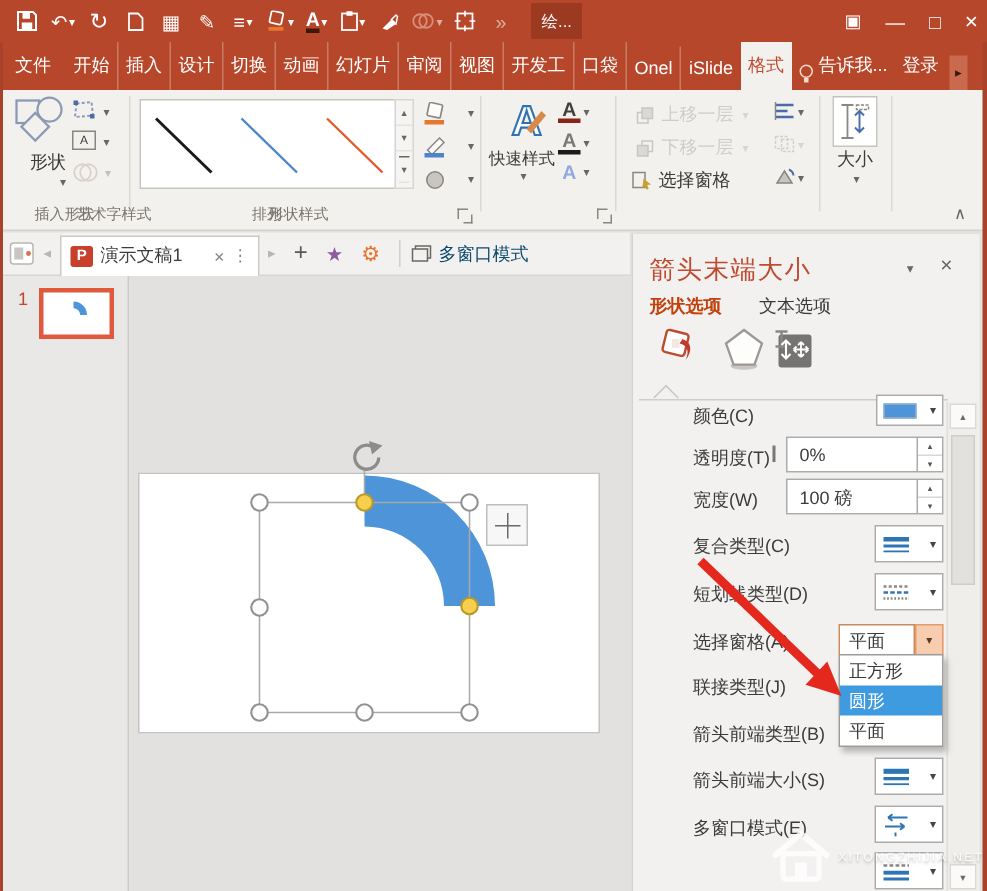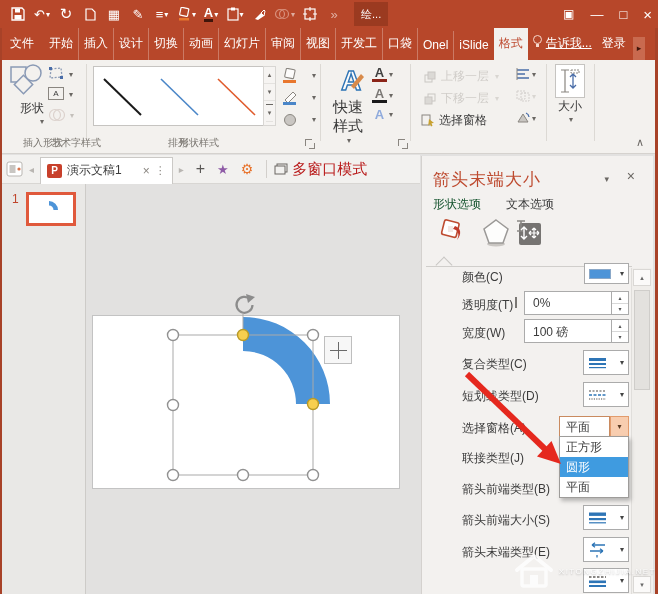--- a/index.html
+++ b/index.html
@@ -19,21 +19,21 @@
   .dim { opacity:.55; }
   .draw-box { background:#9B3A20; color:#fff; font-size:11px; padding:2px 7px; margin-left:8px; height:24px; display:flex; align-items:center; }
   .win-controls { position:absolute; right:6px; top:0; height:28px; display:flex; align-items:center; gap:16px; color:#fff; font-size:13px; }
 
   
   .tabrow { left:0; top:28px; width:658px; height:32px; background:#B7472A; display:flex; align-items:flex-end; color:#fff; }
   .rtab { font-size:12px; padding:7px 5px 8px 5px; white-space:nowrap; border-right:1px solid rgba(255,255,255,.28); }
   .rtab.first { border-right:none; padding:7px 10px 8px 10px; }
   .rtab.noborder { border-right:none; }
   .rtab.active { background:#F3F1EE; color:#BE4B30; border-right:none; }
-  .tellme { display:flex; align-items:flex-start; gap:4px;text-decoration:underline; }
+  .tellme { display:flex; align-items:flex-end; gap:4px; }
   .bulb { width:9px; height:9px; border:1.5px solid #F6D9CD; border-radius:50%; position:relative; }
   .bulb::after { content:""; position:absolute; left:2px; top:8px; width:3px; height:3px; background:#F6D9CD; }
   .tab-overflow { background:#C96A4F; color:#40150A; font-size:9px; padding:6px 4px 7px 4px; margin-left:2px; }
 
   
   .ribbon { left:0; top:60px; width:658px; height:94px; background:#F3F1EE; border-bottom:1px solid #D5D2CE; }
   .gsep { position:absolute; top:4px; bottom:12px; width:1px; background:#DCD9D4; }
   .glabel { position:absolute; bottom:3px; font-size:10px; color:#79756F; width:100%; text-align:center; }
   .rbtn-txt { font-size:12px; color:#3B3B3B; }
   .gray-txt { color:#B3AFAA; }
@@ -281,21 +281,21 @@
     </div>
     <div class="glabel" style="left:-130px">形状样式</div>
     <div class="abs launcher" style="left:305px"></div>
     <div class="gsep" style="left:320px"></div>
 
     <div class="abs" style="left:326px;top:4px;width:44px;text-align:center">
       <svg width="34" height="34" viewBox="0 0 34 34" style="margin:0 auto">
         <text x="10" y="26" font-size="28" font-weight="bold" fill="#FDFCFB" stroke="#2E74B5" stroke-width="1.4" font-family="Liberation Sans, sans-serif">A</text>
         <path d="M20 22 L30 10 L33 13 L23 25 z" fill="#D88A4A"></path>
       </svg>
-      <div class="rbtn-txt" style="font-size:15px">快速样式</div>
+      <div class="rbtn-txt" style="font-size:11px">快速样式</div>
       <div class="mini-dd">▾</div>
     </div>
     <div class="abs" style="left:372px;top:6px;display:flex;align-items:center">
       <span class="a-small" style="border-bottom:3px solid #8B2418">A</span>
         <span class="mini-dd">▾</span>
     </div>
     <div class="abs" style="left:372px;top:27px;display:flex;align-items:center">
       <span class="a-small" style="color:#7A7774;border-bottom:3px solid #1A1A1A">A</span>
         <span class="mini-dd">▾</span>
     </div>
@@ -388,21 +388,21 @@
     <span class="act" style="font-size:16px">+</span>
     <span style="color:#8E5BA6;font-size:13px;margin:0 6px">★</span>
     <span style="color:#E8732C;font-size:14px;margin:0 6px">⚙</span>
     <span style="width:1px;height:18px;background:#D2CFCB;margin:0 7px"></span>
     <span style="margin-right:4px">
       <svg width="14" height="12" viewBox="0 0 14 12">
           <rect x="3" y="1" width="10" height="8" fill="none" stroke="#6A6763"></rect>
           <rect x="1" y="3" width="10" height="8" fill="#F2F1EF" stroke="#6A6763"></rect>
         </svg>
     </span>
-    <span style="font-size:15px;color:#b91c1c">多窗口模式</span>
+    <span style="font-size:12px;color:#0c4a6e">多窗口模式</span>
   </div>
 
   <div class="abs thumbs">
     <span class="slide-num">1</span>
     <div class="thumb-box">
       <svg width="44" height="28" viewBox="0 0 44 28">
         <path d="M20 6 A9 9 0 0 1 29 15 L24.5 15 A4.5 4.5 0 0 0 20 10.5 Z" fill="#4D94D8"></path>
       </svg>
     </div>
   </div>
@@ -431,21 +431,21 @@
       <circle cx="243" cy="335" r="5.5" fill="#F7CF4F" stroke="#B99A28" stroke-width="1.4"></circle>
       <circle cx="313" cy="404" r="5.5" fill="#F7CF4F" stroke="#B99A28" stroke-width="1.4"></circle>
     </svg>
     <div class="plusbox"></div>
   </div>
 
   <div class="abs panel">
     <div class="p-title">箭头末端大小</div>
     <span class="p-dd">▾</span>
     <span class="p-close">×</span>
-    <span class="p-tab" style="left:11px;color:#14532d;font-weight:normal">形状选项</span>
+    <span class="p-tab" style="left:11px;color:#c2410c;font-weight:bold">形状选项</span>
     <span class="p-tab" style="left:84px;color:#3B3B3B">文本选项</span>
 
     <span class="abs" style="left:15px;top:62px">
       <svg width="28" height="30" viewBox="0 0 28 30">
         <rect x="6" y="3" width="15" height="15" rx="2" transform="rotate(14 13 10)" fill="#fff" stroke="#BE4B30" stroke-width="1.6"></rect>
         <path d="M18 8 C24 10 25 16 20 22 C23 16 21 12 16 11 z" fill="#C0392B"></path>
         <rect x="11" y="8" width="5" height="6" fill="#F3E8E4"></rect>
       </svg>
     </span>
     <span class="abs" style="left:60px;top:62px">
@@ -524,21 +524,21 @@
     <span class="prow" style="top:356px">箭头前端大小(S)</span>
     <div class="ctl dditem" style="left:161px;top:349px;width:46px;height:25px">
       <svg width="20" height="14" viewBox="0 0 20 14">
           <rect x="1" y="1.5" width="17" height="3.4" fill="#2E75B6"></rect>
           <rect x="1" y="7" width="17" height="2.2" fill="#2E75B6"></rect>
           <rect x="1" y="11.2" width="17" height="1.2" fill="#2E75B6"></rect>
         </svg>
       <span class="dd-arrow">▾</span>
     </div>
 
-    <span class="prow" style="top:388px">箭头末端类型(E)</span>
+    <span class="prow" style="top:388px">多窗口模式(E)</span>
     <div class="ctl dditem" style="left:161px;top:381px;width:46px;height:25px">
       <svg width="20" height="16" viewBox="0 0 20 16">
           <path d="M4 3h13M4 3l3-2.2M4 3l3 2.2" stroke="#2E75B6" stroke-width="1.3" fill="none"></path>
           <path d="M2 9h13M15 9l-3-2.2M15 9l-3 2.2" stroke="#2E75B6" stroke-width="1.3" fill="none"></path>
           <path d="M9 13v2.5" stroke="#2E75B6" stroke-width="1.3"></path>
         </svg>
       <span class="dd-arrow">▾</span>
     </div>
 
     <div class="ctl dditem" style="left:161px;top:412px;width:46px;height:25px">

